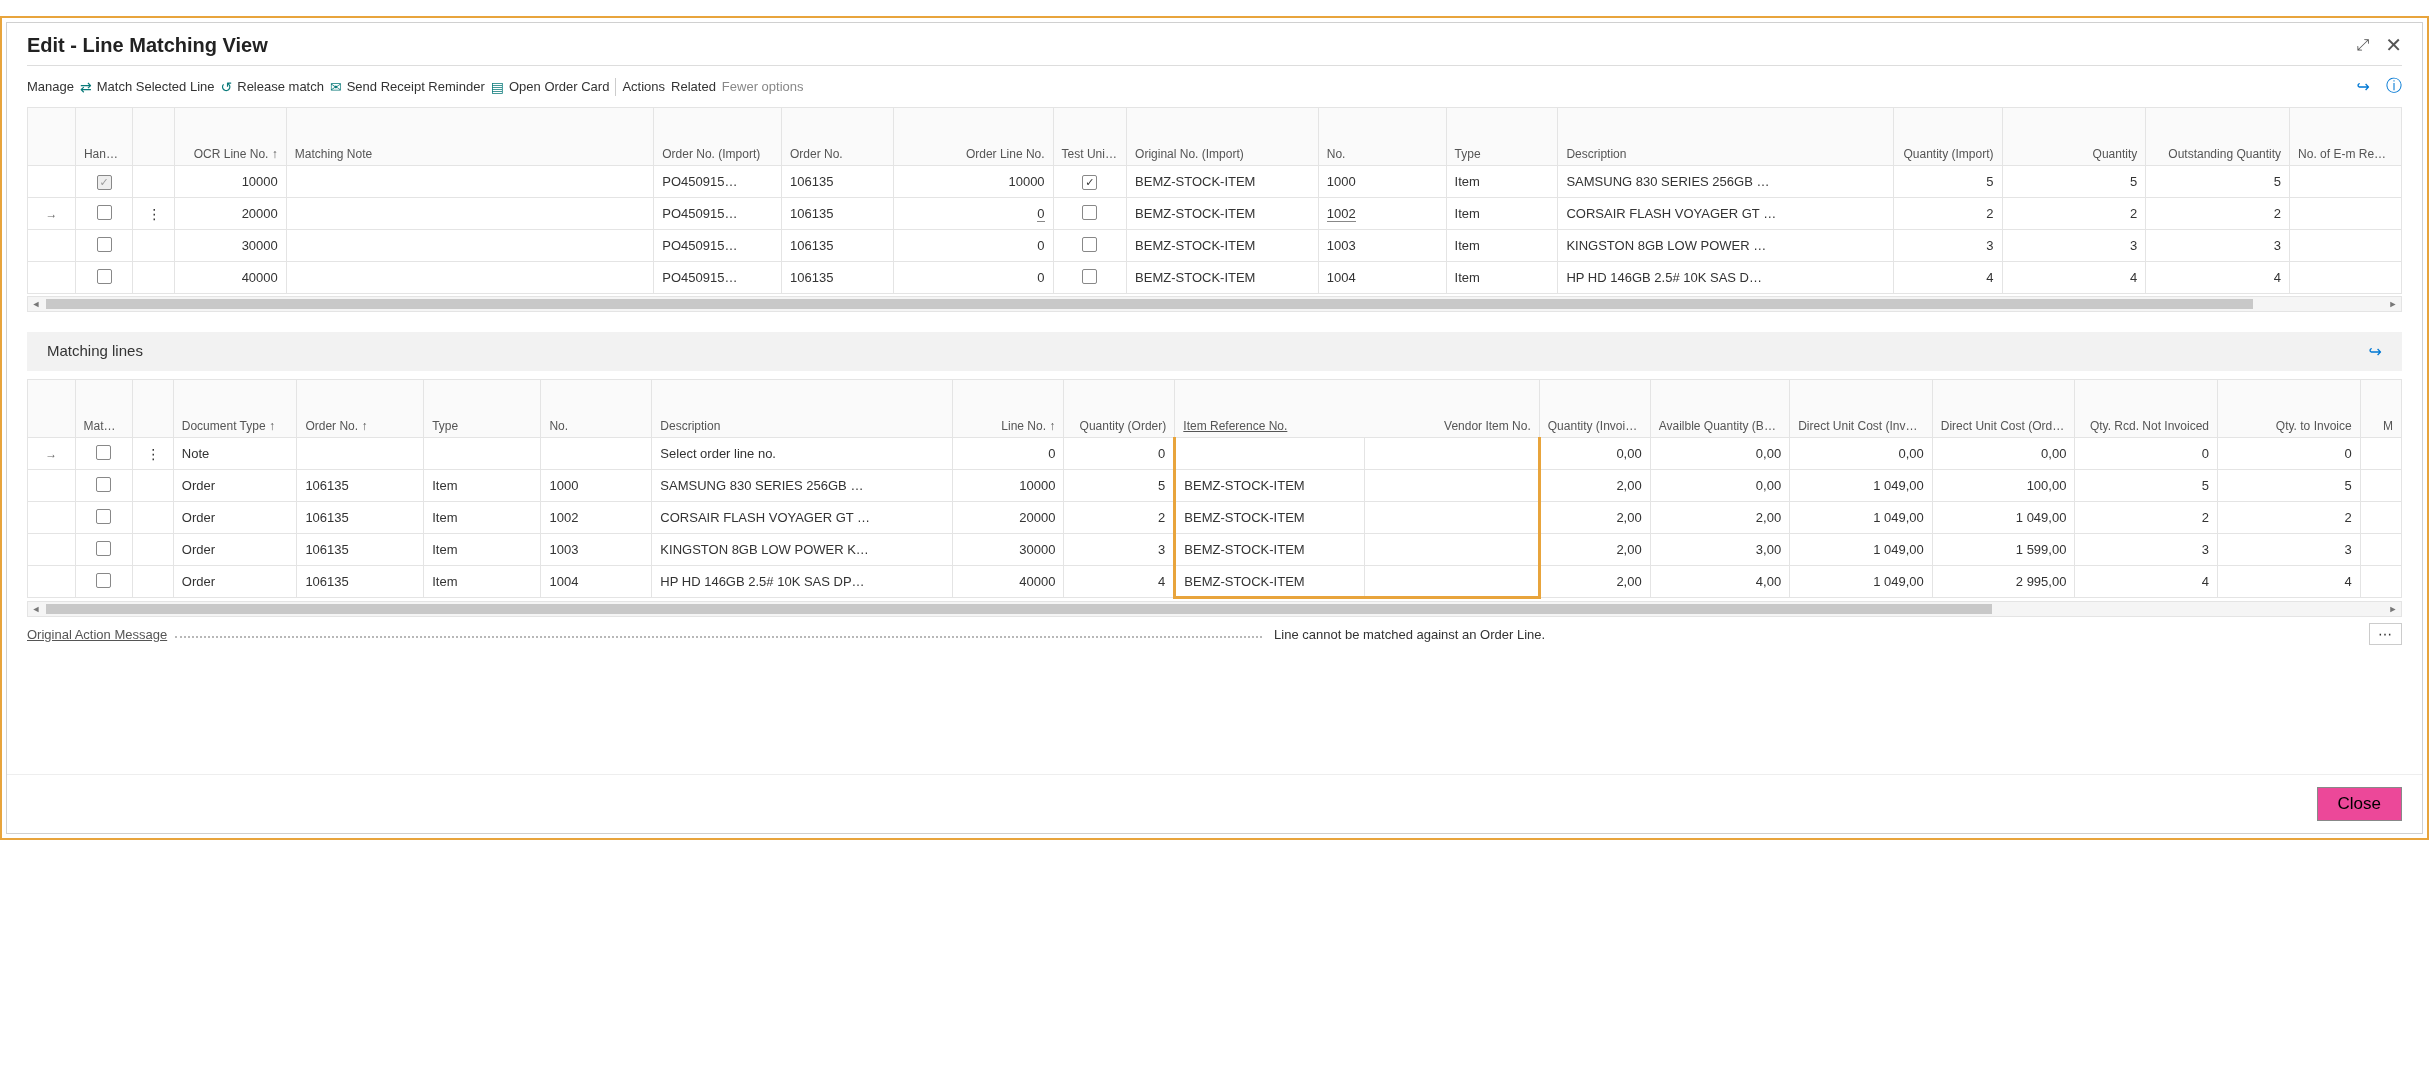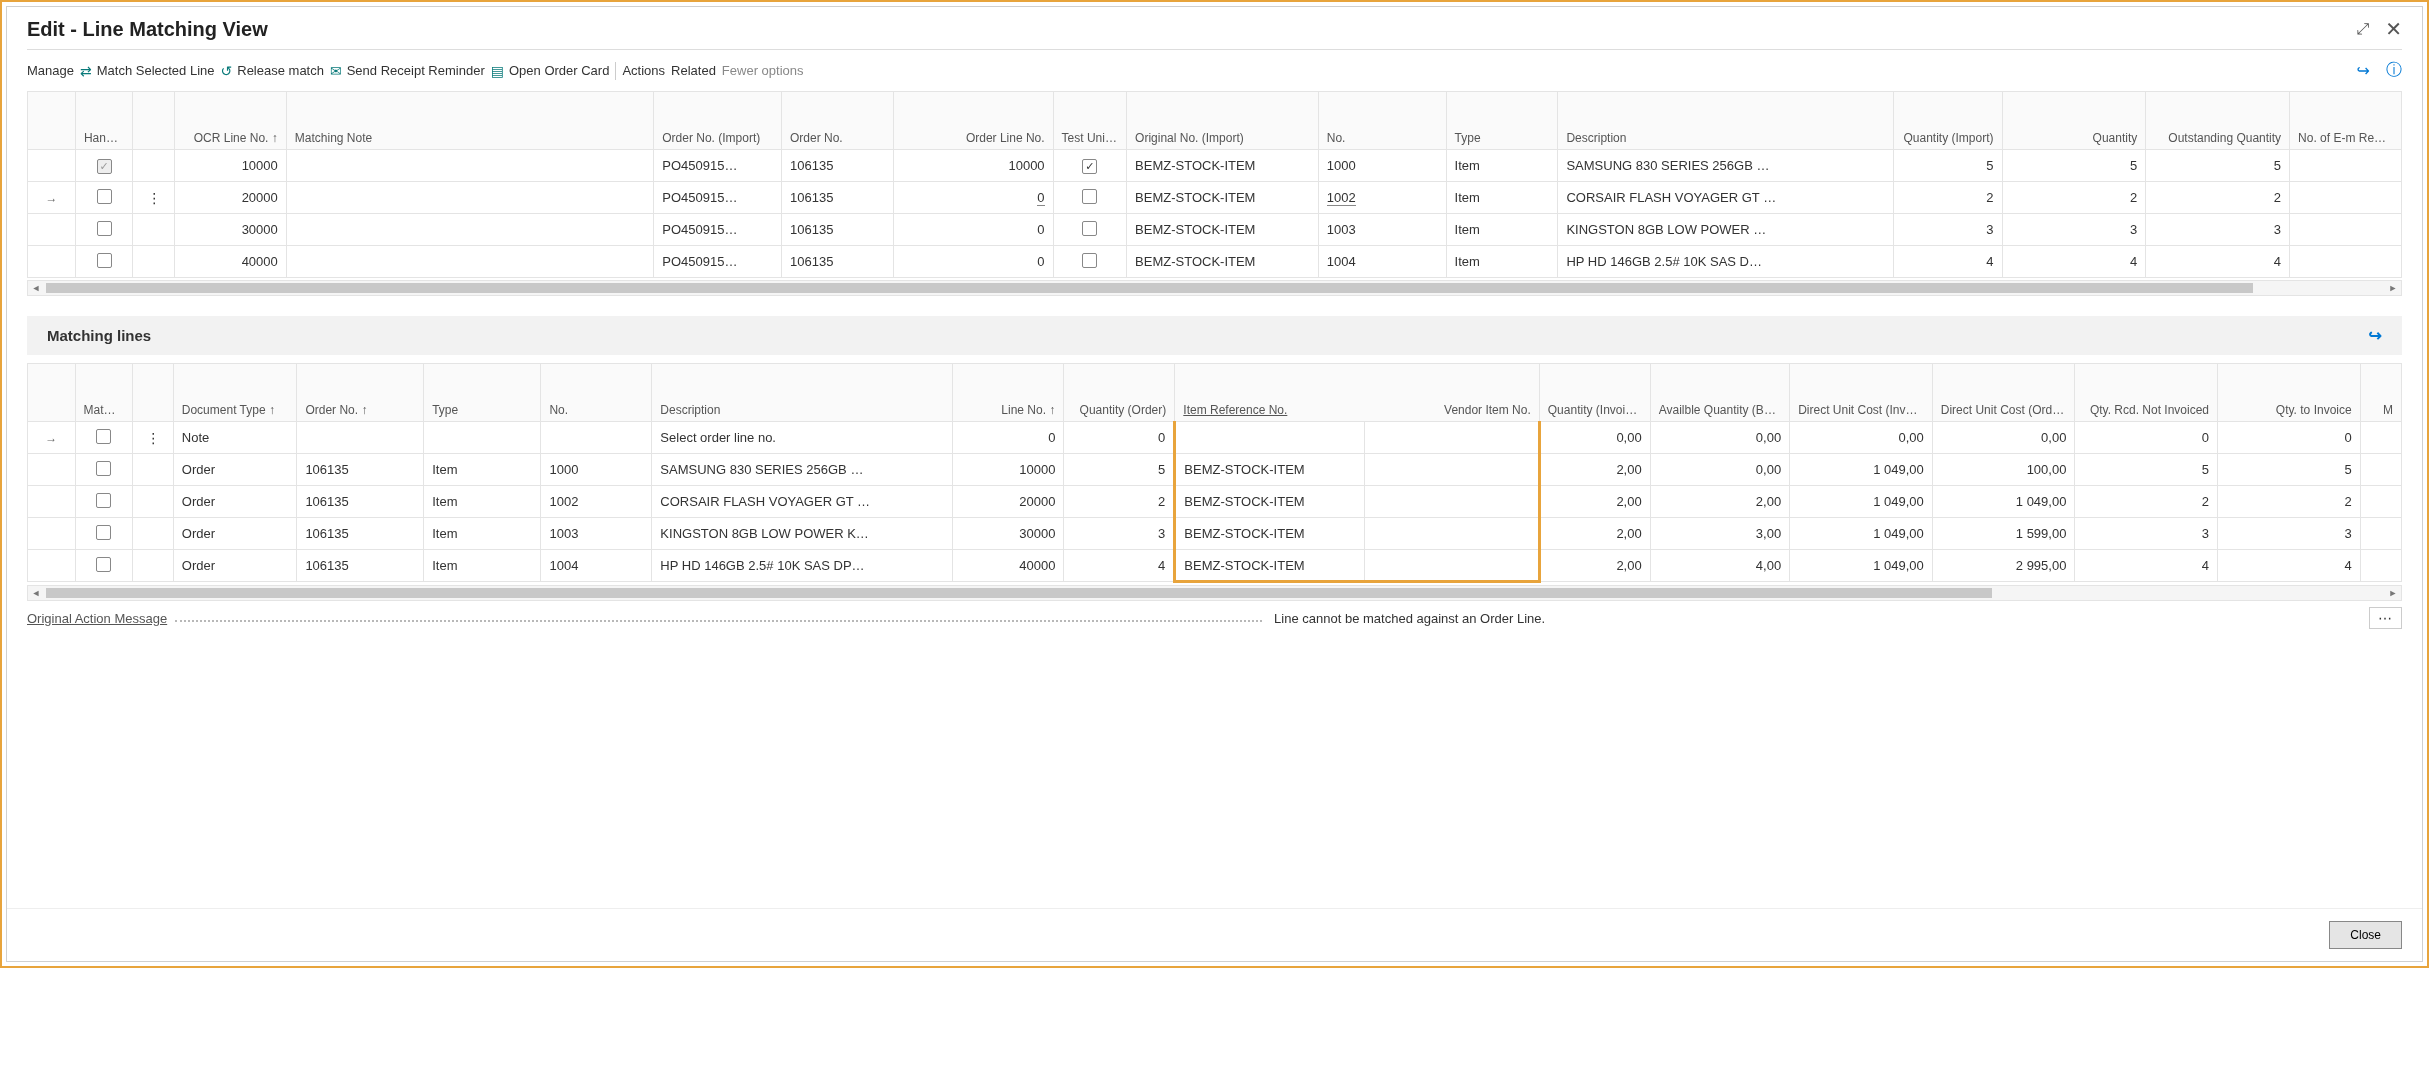--- a/index.html
+++ b/index.html
@@ -1,22 +1,23 @@
 <!DOCTYPE html>
 <html><head>
 <meta charset="utf-8">
 <style>
   * { box-sizing: border-box; }
   html, body { margin: 0; padding: 0; font-family: "Segoe UI", Arial, sans-serif; font-size: 13px; color: #333; background: #fff; }
   .window {
     border: 2px solid #e8a43c;
     width: 2429px;
-    height: 968px;
+    height: 824px;
     position: relative;
     overflow: hidden;
+    margin-top: 16px;
   }
   .inner {
     margin: 4px;
     border: 1px solid #d0d0d0;
     background: #fff;
     height: calc(100% - 8px);
     display: flex;
     flex-direction: column;
   }
   .title-row {
@@ -146,23 +147,22 @@
   }
   .hscroll .arrow-left { left: 0; }
   .hscroll .arrow-right { right: 0; }
 
   .section-header {
     background: #f2f2f2;
     padding: 10px 20px;
     margin: 20px 20px 0 20px;
     display: flex;
     justify-content: space-between;
-    align-items: center;
     font-size: 15px;
-    font-weight: 700;
+    font-weight: 400;
     color: #333;
   }
 
   .highlight-box {
     border: 3px solid #e8a43c;
   }
 
   .footer-msg {
     display: flex;
     align-items: center;
@@ -184,23 +184,23 @@
 
   .close-row {
     display: flex;
     justify-content: flex-end;
     padding: 12px 20px;
     margin-top: auto;
     border-top: 1px solid #eee;
   }
   .close-btn {
     border: 1px solid #888;
-    background: #e5e5e5;
+    background: #ec4899;
     padding: 6px 20px;
-    font-size: 12px;
+    font-size: 17px;
     cursor: pointer;
   }
   .underline-edit {
     border-bottom: 1px solid #888;
     padding-bottom: 0;
   }
 </style>
 </head>
 <body>
 

